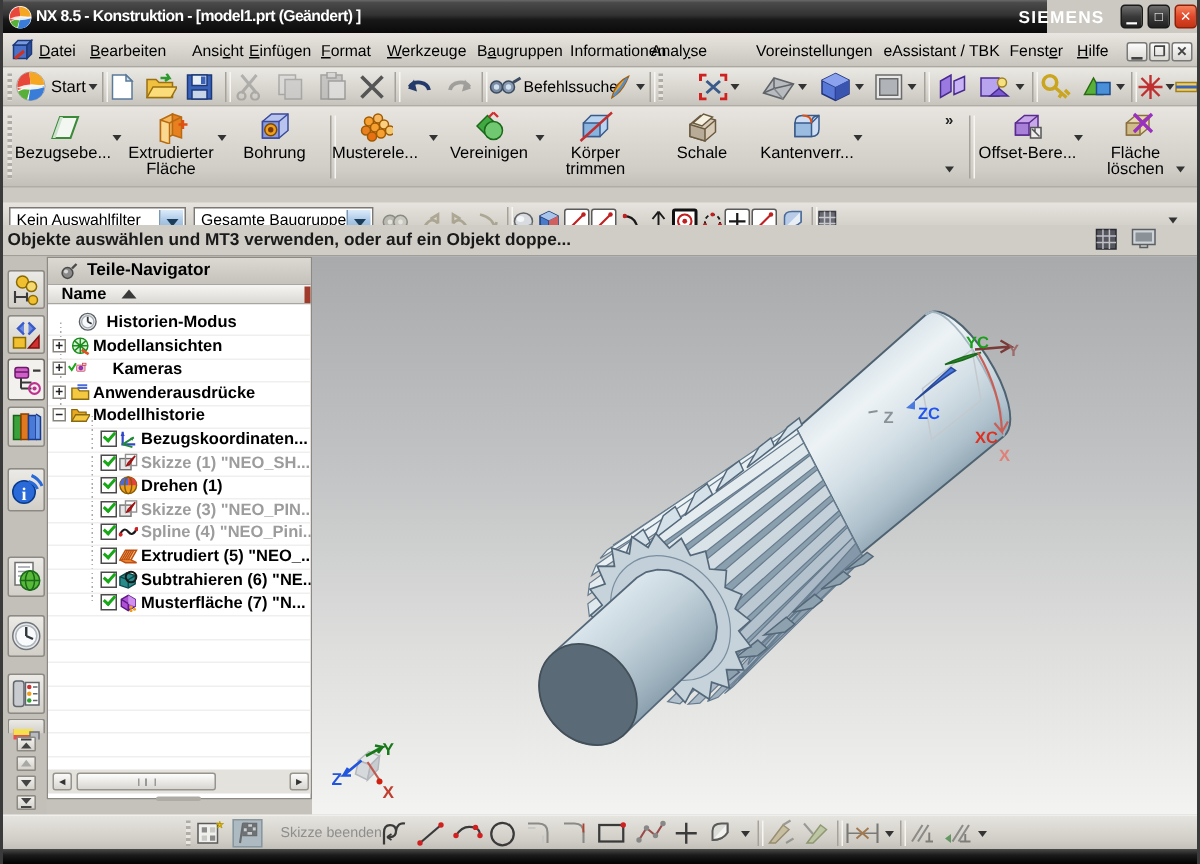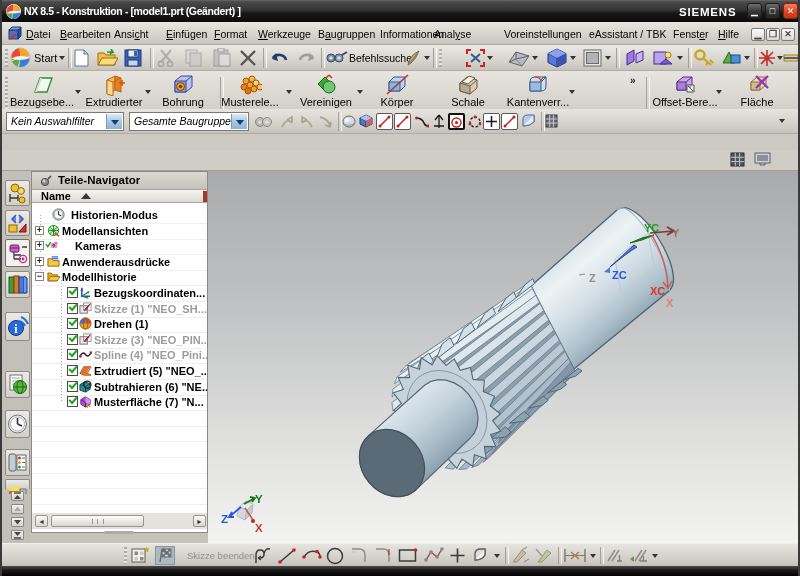--- a/index.html
+++ b/index.html
@@ -1,37 +1,37 @@
 <!DOCTYPE html>
 <html><head>
 <meta charset="utf-8">
 <style>
 html,body{margin:0;padding:0;}
 body{width:800px;height:576px;position:relative;overflow:hidden;
  font-family:"Liberation Sans",sans-serif;background:#ccc9c2;}
 .ab{position:absolute;}
-#titlebar{left:0;top:0;width:800px;height:22px;
+#titlebar{left:0;top:0;width:698px;height:22px;
  background:linear-gradient(#6a6a6a 0%,#4a4a4a 8%,#333 45%,#181818 60%,#0a0a0a 100%);}
 #titletext{left:24px;top:5px;color:#fff;font-size:10.5px;font-weight:bold;letter-spacing:-0.4px;}
 #siemens{left:679px;top:6px;color:#fff;font-size:11.5px;font-weight:bold;letter-spacing:0.8px;}
 .wbtn{top:3px;width:15px;height:16px;border-radius:3px;border:1px solid #1a1a1a;
  background:linear-gradient(#6e6e6e,#3a3a3a 50%,#222);color:#fff;font-size:9px;
  text-align:center;line-height:14px;box-sizing:border-box;}
 #menubar{left:2px;top:22px;width:796px;height:23px;
  background:linear-gradient(#e9e6e1,#d2cfc8 70%,#c8c5be);border-bottom:1px solid #aba8a1;box-sizing:border-box;}
 .mi{position:absolute;top:6px;font-size:10.5px;color:#000;white-space:pre;}
 .dbtn{top:6px;width:14px;height:13px;border:1px solid #7a7a7a;border-radius:2px;
  background:linear-gradient(#fcfcfc,#dad8d3);color:#444;font-size:9px;font-weight:bold;
  text-align:center;line-height:11px;box-sizing:border-box;}
 #tb1{left:2px;top:45px;width:796px;height:26px;
  background:linear-gradient(#ebe9e4,#d2cfc8 75%,#c6c3bc);border-bottom:1px solid #b0ada6;box-sizing:border-box;}
 #tb2{left:2px;top:71px;width:796px;height:54px;
  background:linear-gradient(#e8e5e0,#d0cdc6 80%,#c3c0b9);border-bottom:1px solid #b0ada6;box-sizing:border-box;}
-#selbar{left:2px;top:109px;width:796px;height:25px;
- background:linear-gradient(#e7e4df,#d0cdc6 75%,#c6c3bc);border-bottom:1px solid #b0ada6;box-sizing:border-box;font-style:italic;}
+#selbar{left:2px;top:135px;width:796px;height:25px;
+ background:linear-gradient(#e7e4df,#d0cdc6 75%,#c6c3bc);border-bottom:1px solid #b0ada6;box-sizing:border-box;}
 #promptbar{left:2px;top:150px;width:796px;height:21px;background:#d0cdc6;
  border-bottom:1px solid #a19e97;box-sizing:border-box;}
 #prompttext{left:3px;top:4px;font-size:11.5px;font-weight:bold;color:#1a1a1a;}
 #main{left:0;top:171px;width:800px;height:372px;background:#c5c2bb;}
 #lborder{left:0;top:0;width:2px;height:576px;background:#3a3a3a;}
 #rborder{left:798px;top:0;width:2px;height:576px;background:#3a3a3a;}
 #sidebar{left:2px;top:0;width:29px;height:372px;background:#c3c0b9;}
 .stab{left:3px;width:25px;border:1px solid #8d8a84;border-radius:2px;
  background:linear-gradient(#eceae6,#d2cfc8);box-sizing:border-box;}
 .sbtn{left:9px;width:13px;height:10px;border:1px solid #8d8a84;border-radius:1px;
@@ -86,21 +86,21 @@
 </div>
 <div class="ab" id="menubar">
   <svg class="ab" style="left:6px;top:4px" width="15" height="15" viewBox="0 0 15 15">
     <rect x="1" y="4" width="9" height="9" fill="#4a72c8" stroke="#1c3a7a"></rect>
     <path d="M1 4 L4 1 L13 1 L10 4 Z" fill="#7a9ae0" stroke="#1c3a7a"></path>
     <path d="M10 4 L13 1 L13 10 L10 13 Z" fill="#2c4e9a" stroke="#1c3a7a"></path>
     <path d="M2 13 L8 8" stroke="#d03020" stroke-width="2"></path>
   </svg>
   <div class="mi" style="left:24px"><u>D</u>atei</div>
   <div class="mi" style="left:58px"><u>B</u>earbeiten</div>
-  <div class="mi" style="left:112px">Ansi<u>c</u>ht</div>
+  <div class="mi" style="left:126px">Ansi<u>c</u>ht</div>
   <div class="mi" style="left:164px"><u>E</u>infügen</div>
   <div class="mi" style="left:212px"><u>F</u>ormat</div>
   <div class="mi" style="left:256px"><u>W</u>erkzeuge</div>
   <div class="mi" style="left:316px">B<u>a</u>ugruppen</div>
   <div class="mi" style="left:378px">Informationen</div>
   <div class="mi" style="left:432px">Anal<u>y</u>se</div>
   <div class="mi" style="left:502px">Voreinstellungen</div>
   <div class="mi" style="left:587px">eAssistant / TBK</div>
   <div class="mi" style="left:671px">Fenst<u>e</u>r</div>
   <div class="mi" style="left:716px"><u>H</u>ilfe</div>
@@ -401,20 +401,21 @@
     <path d="M13 2 L13 9 Q9 13 2 13" fill="#e8eef6" stroke="#4a6a9a"></path>
   </svg>
   <div class="vsep" style="left:539px;top:3px;height:19px"></div>
   <svg class="ab" style="left:543px;top:5px" width="13" height="14" viewBox="0 0 13 14">
     <rect x="1" y="1" width="11" height="12" fill="#6a6a72" stroke="#3a3a42"></rect>
     <path d="M1 5 L12 5 M1 9 L12 9 M4.7 1 L4.7 13 M8.4 1 L8.4 13" stroke="#c8c8d0" stroke-width="1"></path>
   </svg>
   <div class="caret" style="left:777px;top:10px"></div>
 </div>
 <div class="ab" id="promptbar">
+    <div class="ab" id="prompttext">Objekte auswählen und MT3 verwenden, oder auf ein Objekt doppe...</div>
   <svg class="ab" style="left:728px;top:2px" width="15" height="15" viewBox="0 0 15 15">
     <rect x="1" y="1" width="13" height="13" fill="#55555d" stroke="#2a2a32"></rect>
     <path d="M1 5.3 L14 5.3 M1 9.6 L14 9.6 M5.3 1 L5.3 14 M9.6 1 L9.6 14" stroke="#c0c0c8"></path>
   </svg>
   <svg class="ab" style="left:752px;top:2px" width="17" height="15" viewBox="0 0 17 15">
     <rect x="1" y="1" width="15" height="10" fill="#cfd4d8" stroke="#5a5f64"></rect>
     <rect x="3" y="3" width="11" height="6" fill="#8a9298"></rect>
     <path d="M6 11 L6 13 L11 13 L11 11" stroke="#5a5f64" fill="none"></path>
   </svg>
 </div>

